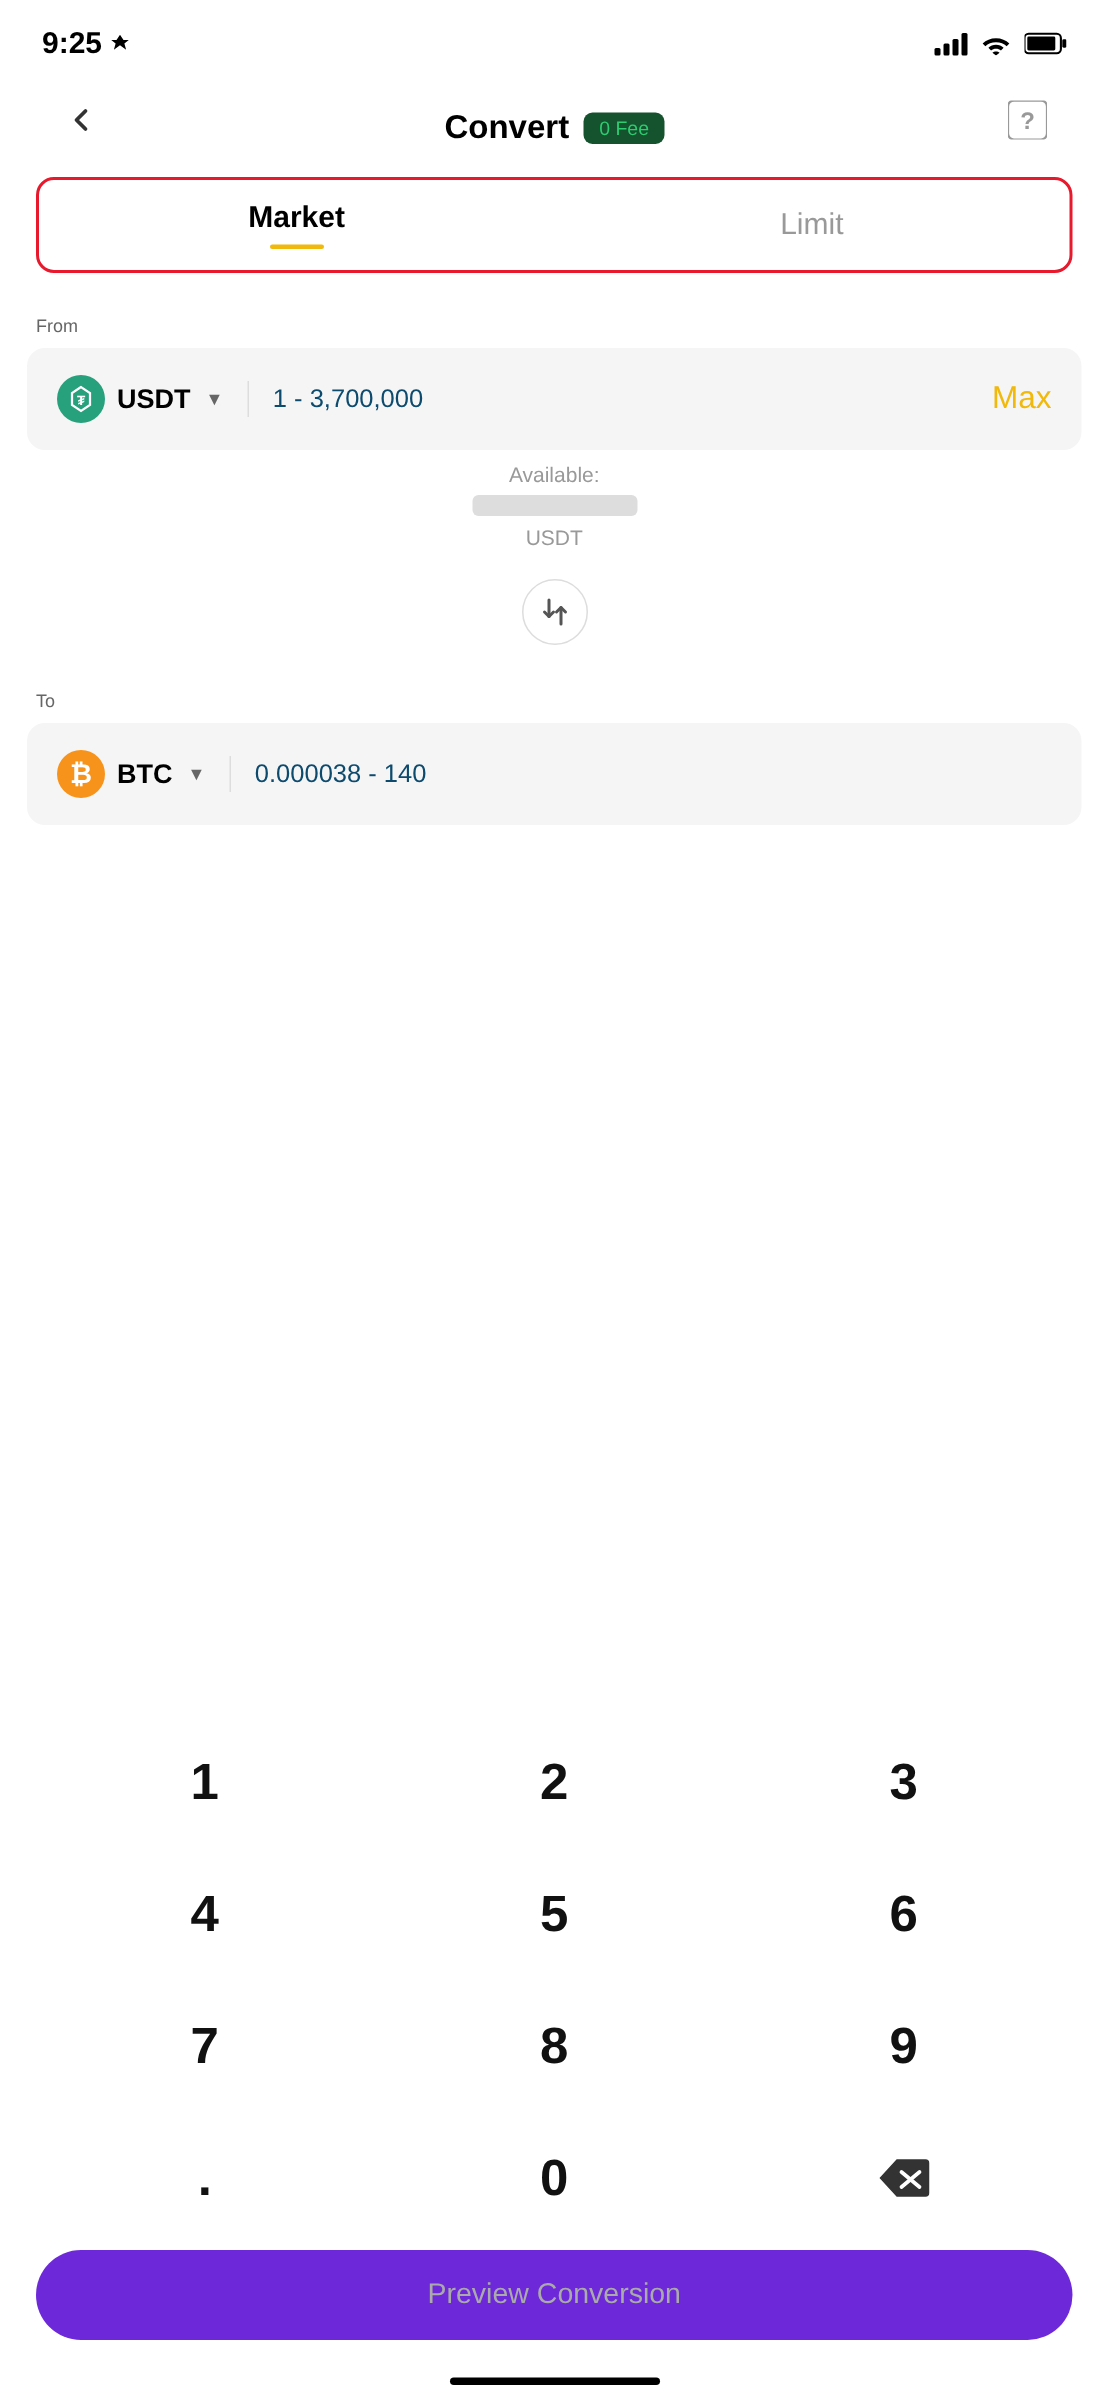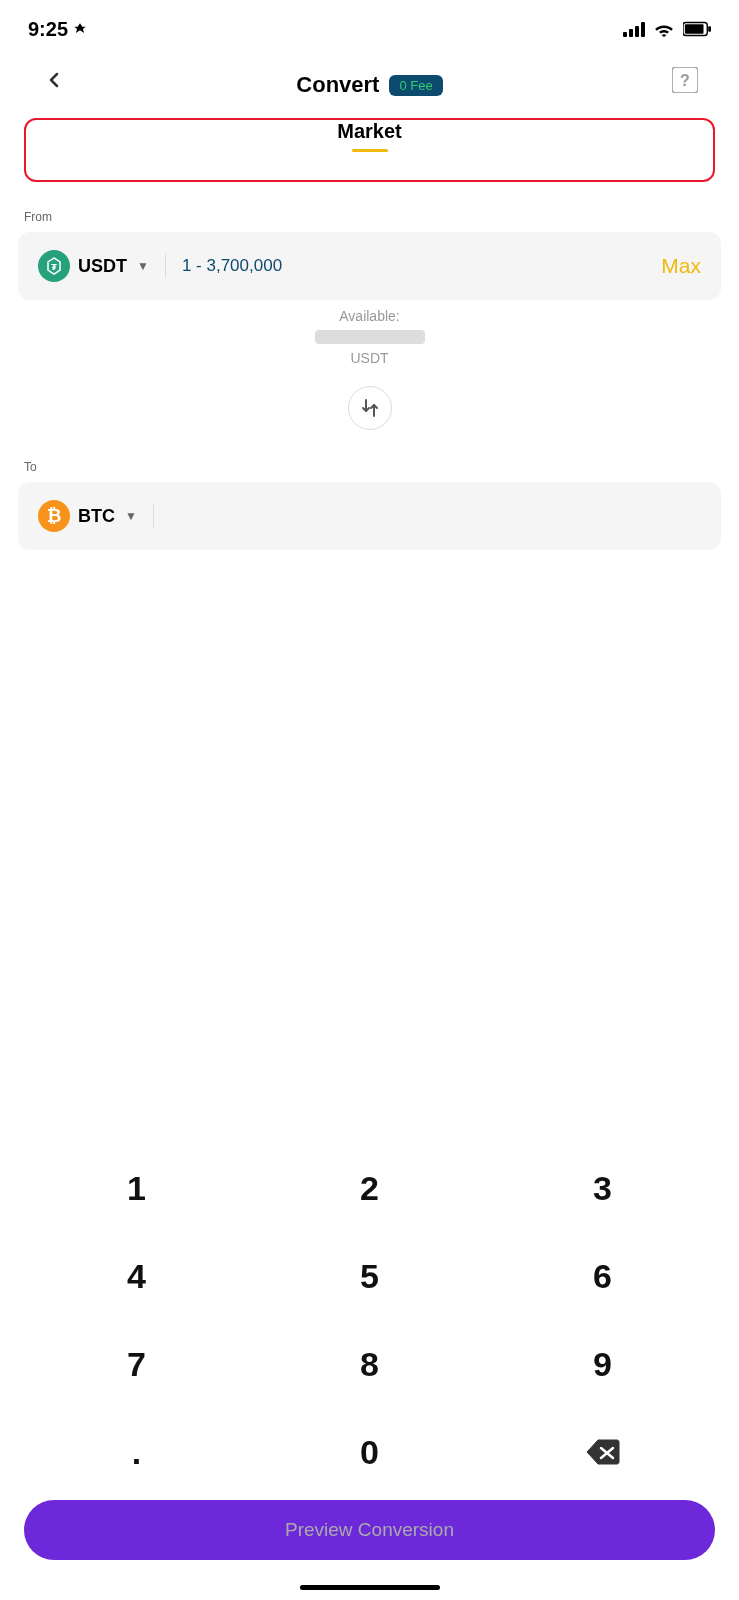--- a/index.html
+++ b/index.html
@@ -66,21 +66,21 @@
       display: flex;
       align-items: center;
       gap: 10px;
     }
     .header-title {
       font-size: 22px;
       font-weight: 700;
       color: #000;
     }
     .fee-badge {
-      background: #0c4a6e;
+      background: #14532d;
       color: #2ecc71;
       font-size: 13px;
       font-weight: 500;
       padding: 3px 10px;
       border-radius: 6px;
     }
     .help-btn {
       width: 36px;
       height: 36px;
       display: flex;
@@ -96,20 +96,21 @@
       border-radius: 12px;
       display: flex;
       overflow: hidden;
       height: 64px;
     }
     .tab {
       flex: 1;
       display: flex;
       flex-direction: column;
       align-items: center;
+      justify-content: center;
       cursor: pointer;
       position: relative;
       gap: 6px;
     }
     .tab-label {
       font-size: 20px;
       font-weight: 700;
       color: #000;
     }
     .tab.inactive .tab-label {
@@ -335,20 +336,24 @@
       <rect width="26" height="26" rx="4" fill="none" stroke="#999" stroke-width="1.5"></rect>
       <text x="13" y="19" text-anchor="middle" font-size="16" fill="#999" font-weight="700">?</text>
     </svg>
   </div>
 </div>
 
 <div class="tab-container">
   <div class="tab">
     <span class="tab-label">Market</span>
     <div class="tab-underline"></div>
+  </div>
+  <div class="tab inactive">
+    <span class="tab-label">Limit</span>
+
   </div>
 </div>
 
 <div class="section-label">From</div>
 <div class="currency-box">
   <div class="currency-selector">
     <div class="currency-icon usdt-icon">
       <svg width="20" height="20" viewBox="0 0 20 20" fill="white">
         <path d="M10 2L4 6v8l6 4 6-4V6z" fill="none" stroke="white" stroke-width="1.5"></path>
         <text x="10" y="14" text-anchor="middle" font-size="9" fill="white" font-weight="bold">₮</text>
@@ -380,20 +385,21 @@
 </div>
 
 <div class="section-label">To</div>
 <div class="currency-box">
   <div class="currency-selector">
     <div class="currency-icon btc-icon">₿</div>
     <span class="currency-name">BTC</span>
     <span class="chevron-down">▼</span>
   </div>
   <div class="currency-divider"></div>
+  <span class="currency-range">0.000038 - 140</span>
 </div>
 
 <div class="numpad">
   <div class="numpad-row">
     <div class="numpad-key">1</div>
     <div class="numpad-key">2</div>
     <div class="numpad-key">3</div>
   </div>
   <div class="numpad-row">
     <div class="numpad-key">4</div>

